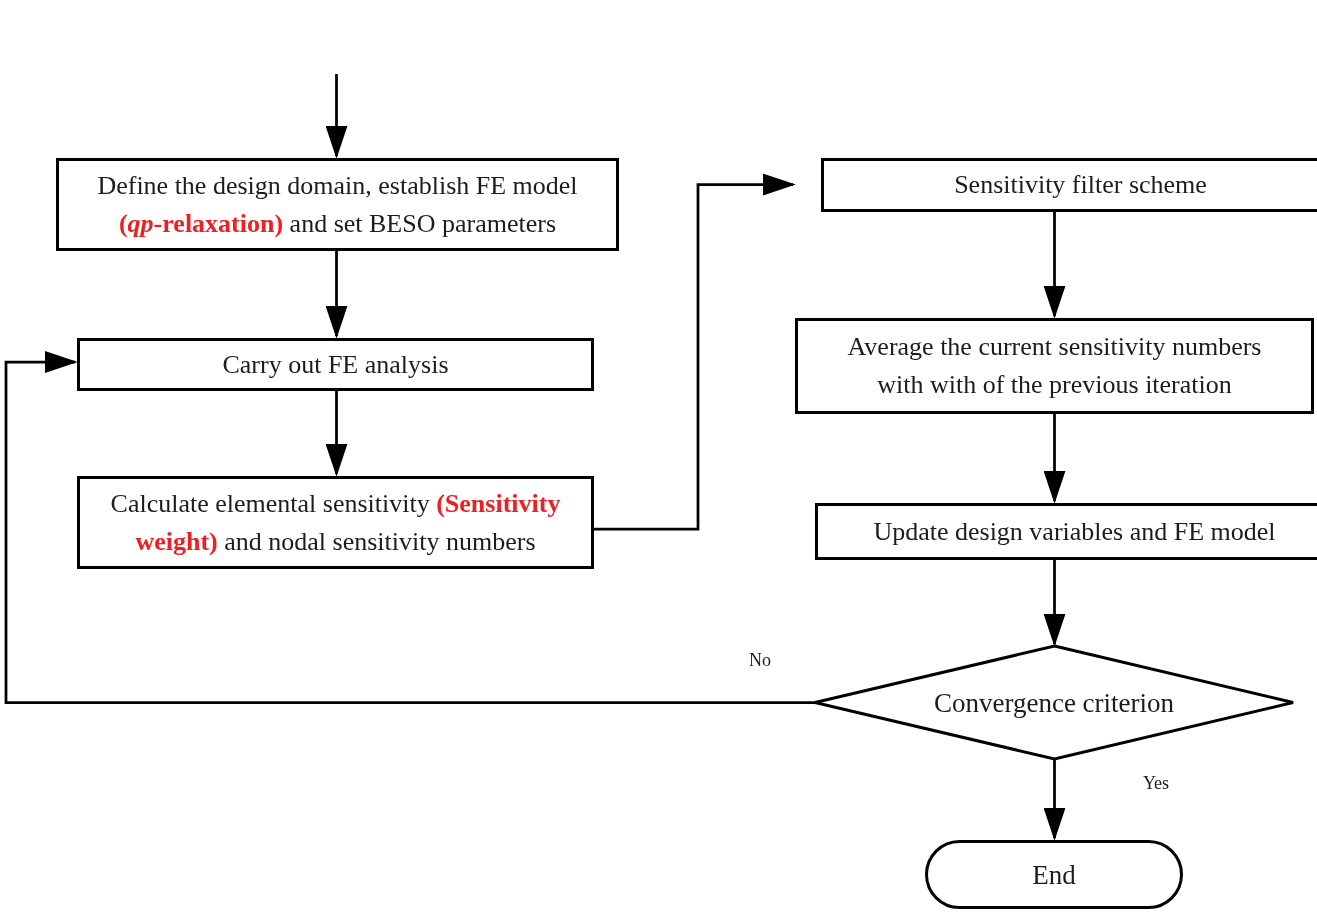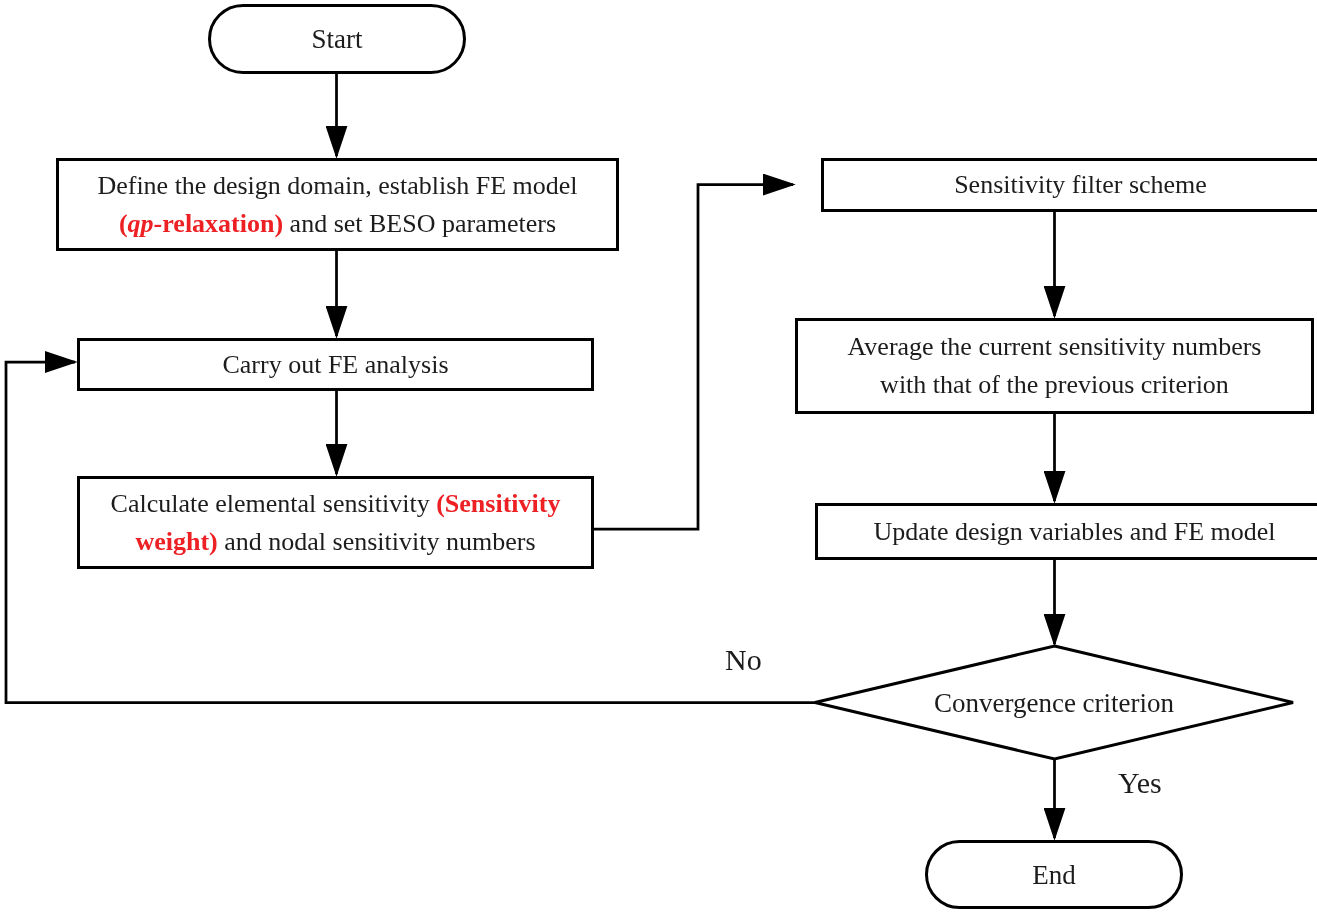--- a/index.html
+++ b/index.html
@@ -52,23 +52,23 @@
     font-size: 27px;
   }
   .line { white-space: nowrap; }
   .hl {
     color: var(--highlight-red, #ed2024);
     font-weight: 700;
   }
   .hl-i { font-style: italic; margin-top: 10px; }
   .edge-label {
     position: absolute;
-    font-size: 30px;
+    font-size: 18px;
     line-height: 30px;
-    text-align: left;
+    text-align: center;
     background: transparent;
   }
   .decision-label {
     position: absolute;
     left: 884px; top: 685px;
     width: 340px; height: 36px;
     font-size: 27px;
     line-height: 36px;
     text-align: center;
   }
@@ -91,23 +91,20 @@
     <polyline class="wire" points="594,529 698,529 698,184.5 793,184.5" marker-end="url(#arrow)"></polyline>
     <line class="wire" x1="1054.5" y1="212" x2="1054.5" y2="316" marker-end="url(#arrow)"></line>
     <line class="wire" x1="1054.5" y1="414" x2="1054.5" y2="501" marker-end="url(#arrow)"></line>
     <line class="wire" x1="1054.5" y1="556" x2="1054.5" y2="644" marker-end="url(#arrow)"></line>
     <line class="wire" x1="1054.5" y1="760" x2="1054.5" y2="838" marker-end="url(#arrow)"></line>
     <polyline class="wire" points="816,702.5 6,702.5 6,362 75,362" marker-end="url(#arrow)"></polyline>
 
     <polygon class="diamond" points="1054.5,646 1293,702.5 1054.5,759 815,702.5"></polygon>
   </svg>
 
-  <div class="node terminator" style="left:208px; top:4px; width:258px; height:70px;">
-    <span class="line">Start</span>
-  </div>
 
   <div class="node" style="left:56px; top:158px; width:563px; height:93px;">
     <div>
       <div class="line"><span>Define the design domain, establish FE model</span></div>
       <div class="line"><span class="hl"><span>(</span><span class="hl-i">qp</span><span>-relaxation)</span></span><span> and set BESO parameters</span></div>
     </div>
   </div>
 
   <div class="node" style="left:77px; top:338px; width:517px; height:53px;">
     <span class="line">Carry out FE analysis</span>
@@ -120,21 +117,21 @@
     </div>
   </div>
 
   <div class="node" style="left:821px; top:158px; width:519px; height:54px;">
     <span class="line">Sensitivity filter scheme</span>
   </div>
 
   <div class="node" style="left:795px; top:318px; width:519px; height:96px;">
     <div>
       <div class="line">Average the current sensitivity numbers</div>
-      <div class="line">with that of the previous criterion</div>
+      <div class="line">with with of the previous iteration</div>
     </div>
   </div>
 
   <div class="node" style="left:795px; top:503px; width:519px; height:57px;margin-left:20px;">
     <span class="line">Update design variables and FE model</span>
   </div>
 
   <div class="decision-label">Convergence criterion</div>
 
   <div class="edge-label" style="left:725px; top:645px; width:70px;">No</div>

